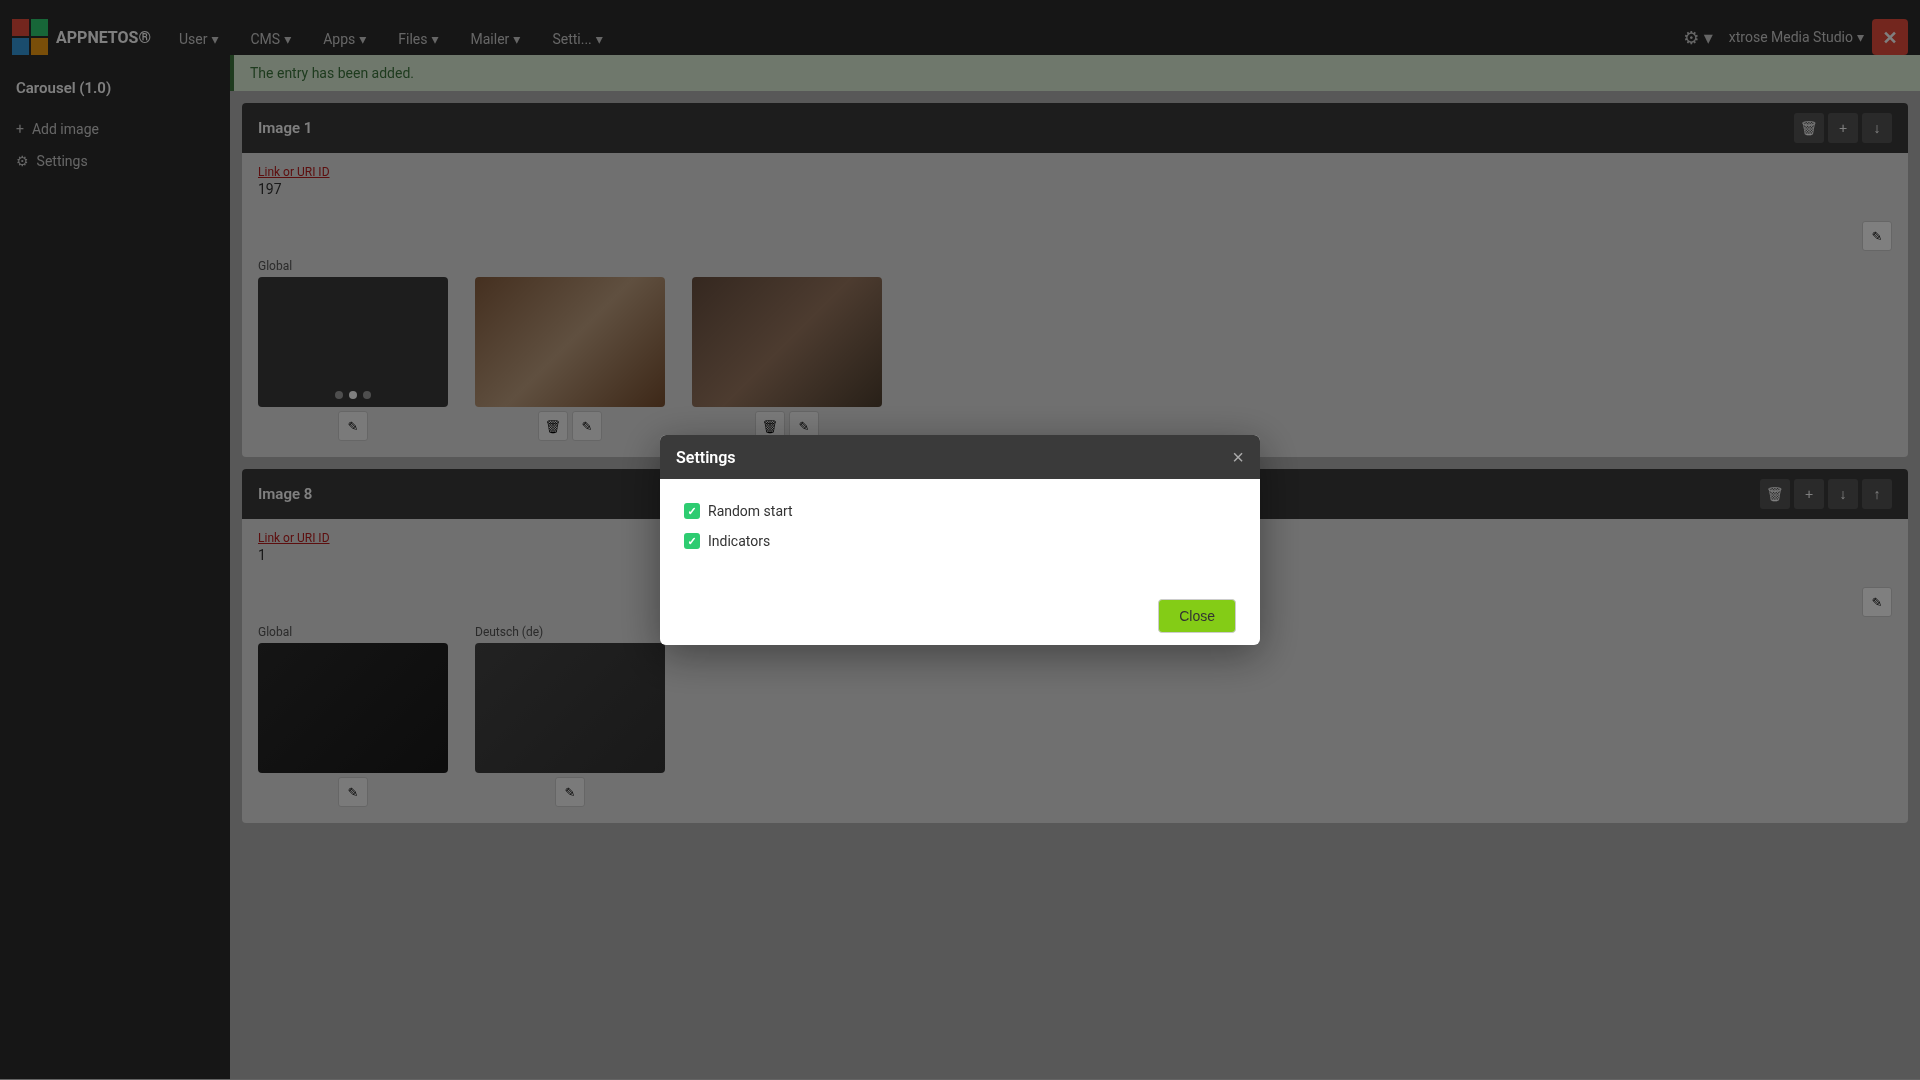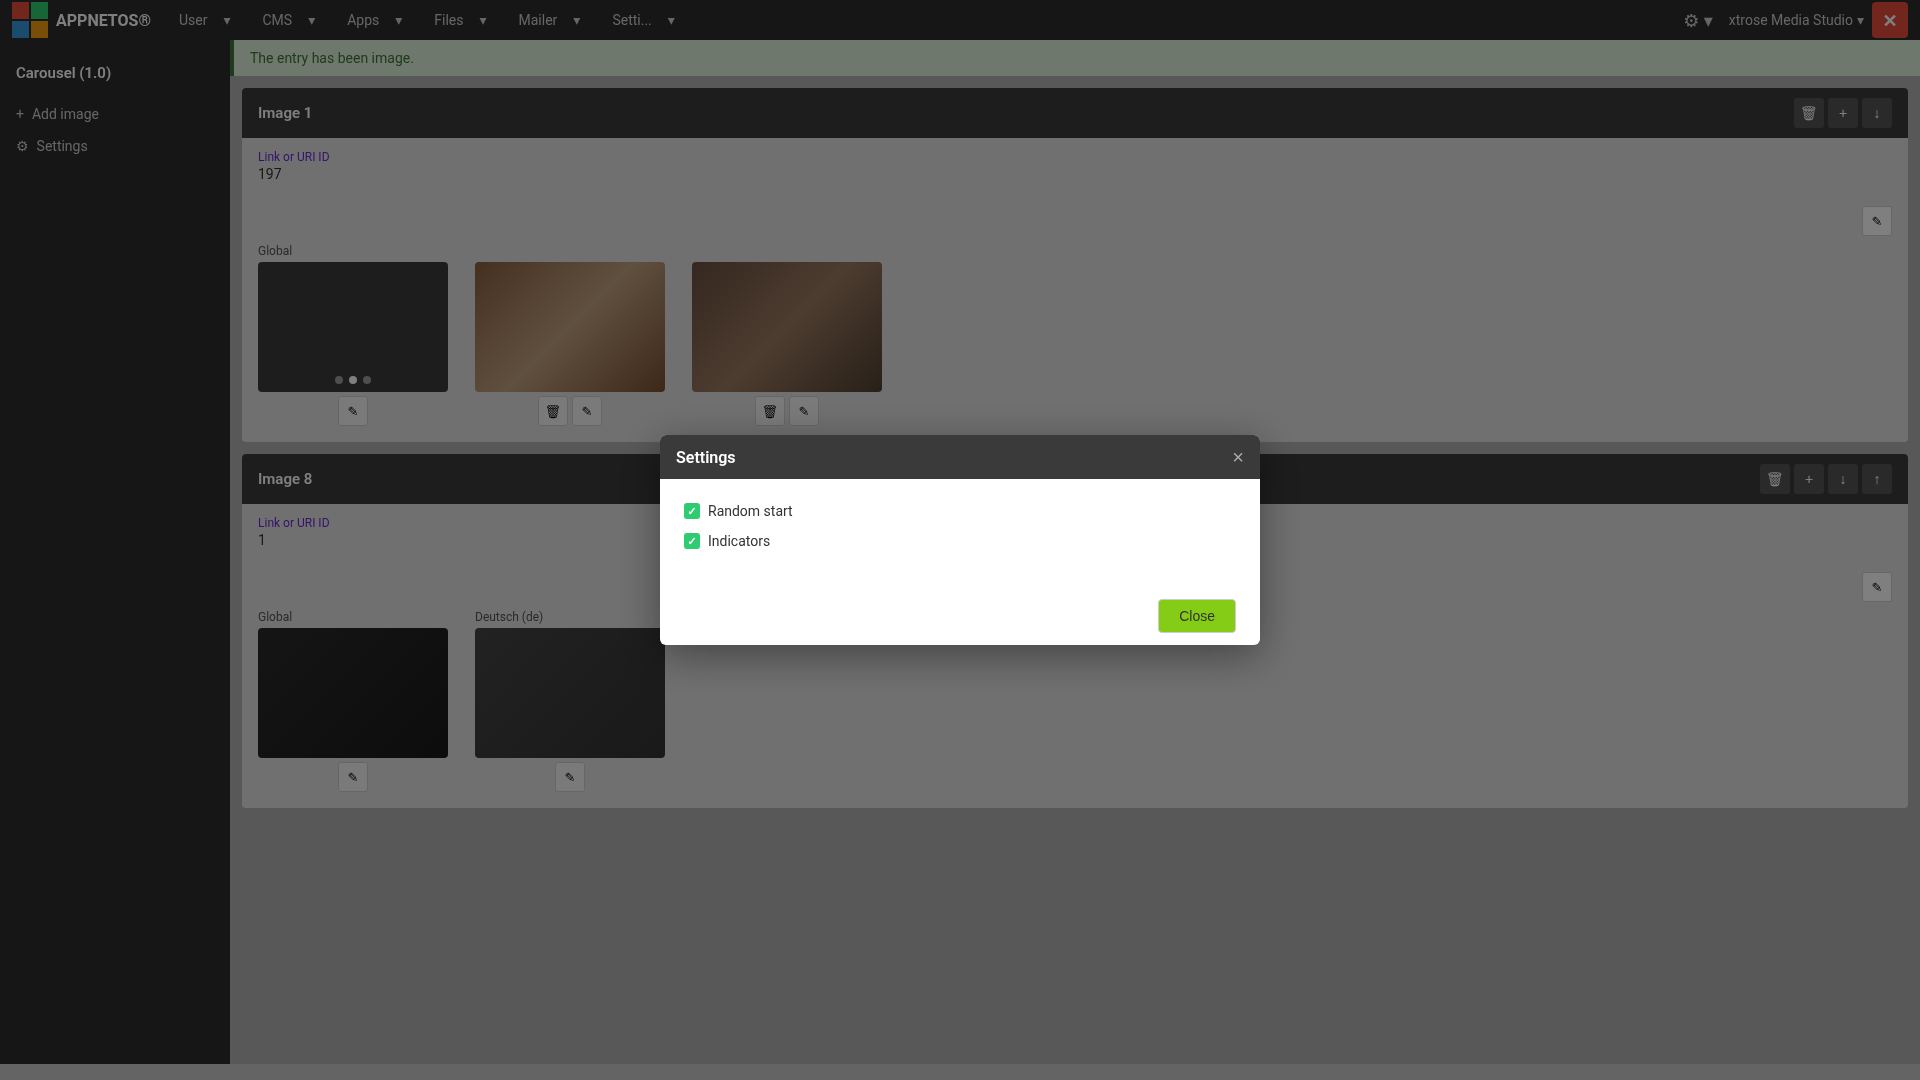--- a/index.html
+++ b/index.html
@@ -1,23 +1,23 @@
 <!DOCTYPE html>
 <html><head>
   <meta charset="utf-8">
   <style>
     * { box-sizing: border-box; margin: 0; padding: 0; }
     body { font-family: -apple-system, BlinkMacSystemFont, 'Segoe UI', Roboto, sans-serif; font-size: 14px; background: #c8c8c8; overflow: hidden; }
 
     
     .navbar {
       background: #2c2c2c;
-      height: 40px;
-      display: flex;
-      align-items: center;
+      height: 55px;
+      display: flex;
+      align-items: flex-end;
       padding: 0 12px;
       gap: 8px;
       position: relative;
       z-index: 10;
     }
     .navbar-brand {
       display: flex;
       align-items: center;
       gap: 8px;
       color: white;
@@ -37,21 +37,21 @@
     .brand-logo div:nth-child(2) { background: #2ecc71; }
     .brand-logo div:nth-child(3) { background: #3498db; }
     .brand-logo div:nth-child(4) { background: #f39c12; }
     .nav-item {
       color: #ccc;
       padding: 8px 12px;
       cursor: pointer;
       font-size: 14px;
       display: flex;
       align-items: center;
-      gap: 16px;
+      gap: 4px;
       border-radius: 4px;
     }
     .nav-right {
       margin-left: auto;
       display: flex;
       align-items: center;
       gap: 8px;
     }
     .nav-studio {
       color: #ccc;
@@ -152,21 +152,21 @@
       width: 30px;
       height: 30px;
       display: flex;
       align-items: center;
       justify-content: center;
       cursor: pointer;
       border-radius: 3px;
       font-size: 14px;
     }
     .image-card-body { padding: 12px 16px; }
-    .field-label { font-size: 12px; color: #6d28d9; margin-bottom: 2px; }
+    .field-label { font-size: 12px; color: #b91c1c; margin-bottom: 2px; text-decoration: underline; }
     .field-value { font-size: 14px; color: #333; margin-bottom: 12px; }
     .images-row {
       display: flex;
       gap: 27px;
       flex-wrap: wrap;
       padding: 0 16px 16px;
     }
     .image-thumb-wrap {
       position: relative;
       display: flex;
@@ -370,21 +370,21 @@
     </div>
     <div class="sidebar-item">
       <span class="sidebar-icon">⚙</span>
       <span>Settings</span>
     </div>
   </aside>
 
   <main class="main-content">
 
     <div class="alert-success">
-      <span>The entry has been image.</span>
+      <span>The entry has been added.</span>
     </div>
 
     <div class="image-card">
       <div class="image-card-header">
         <span class="image-card-title">Image 1</span>
         <div class="card-actions">
           <button class="card-btn" title="Delete">🗑</button>
           <button class="card-btn" title="Add">+</button>
           <button class="card-btn" title="Down">↓</button>
         </div>

